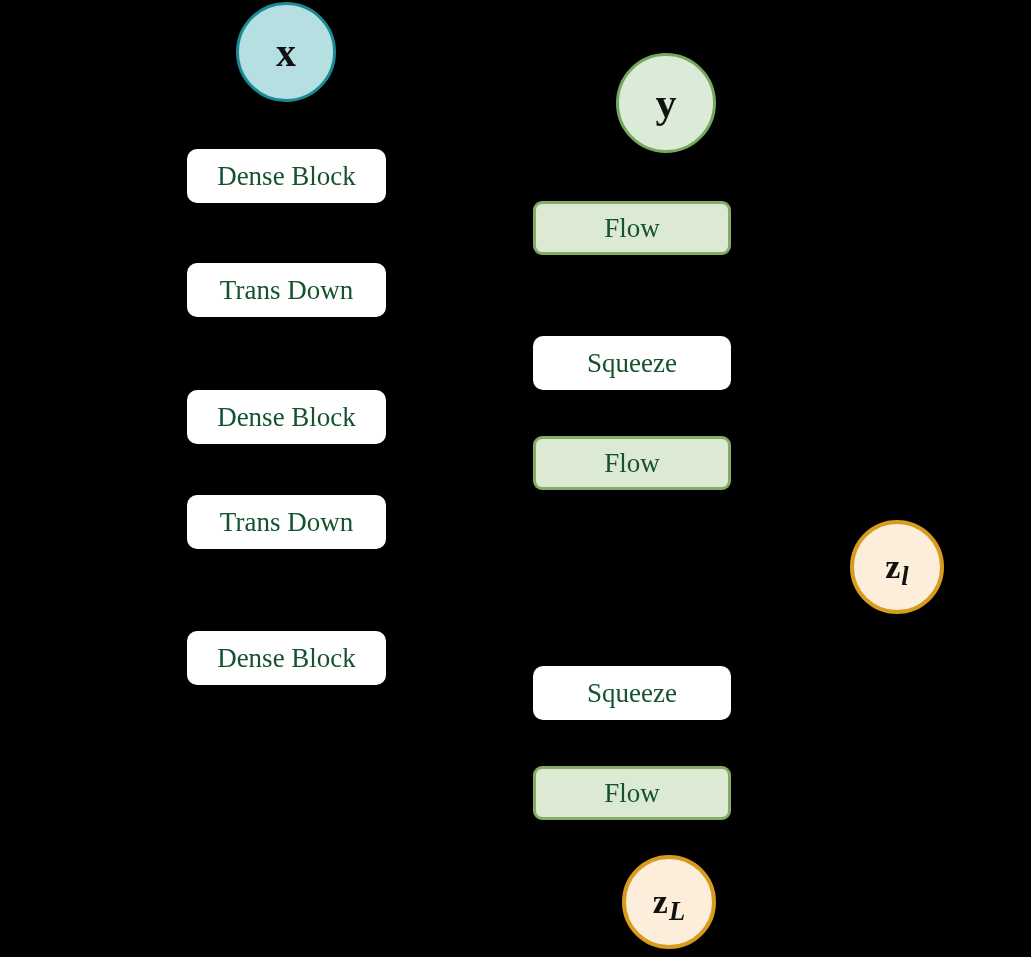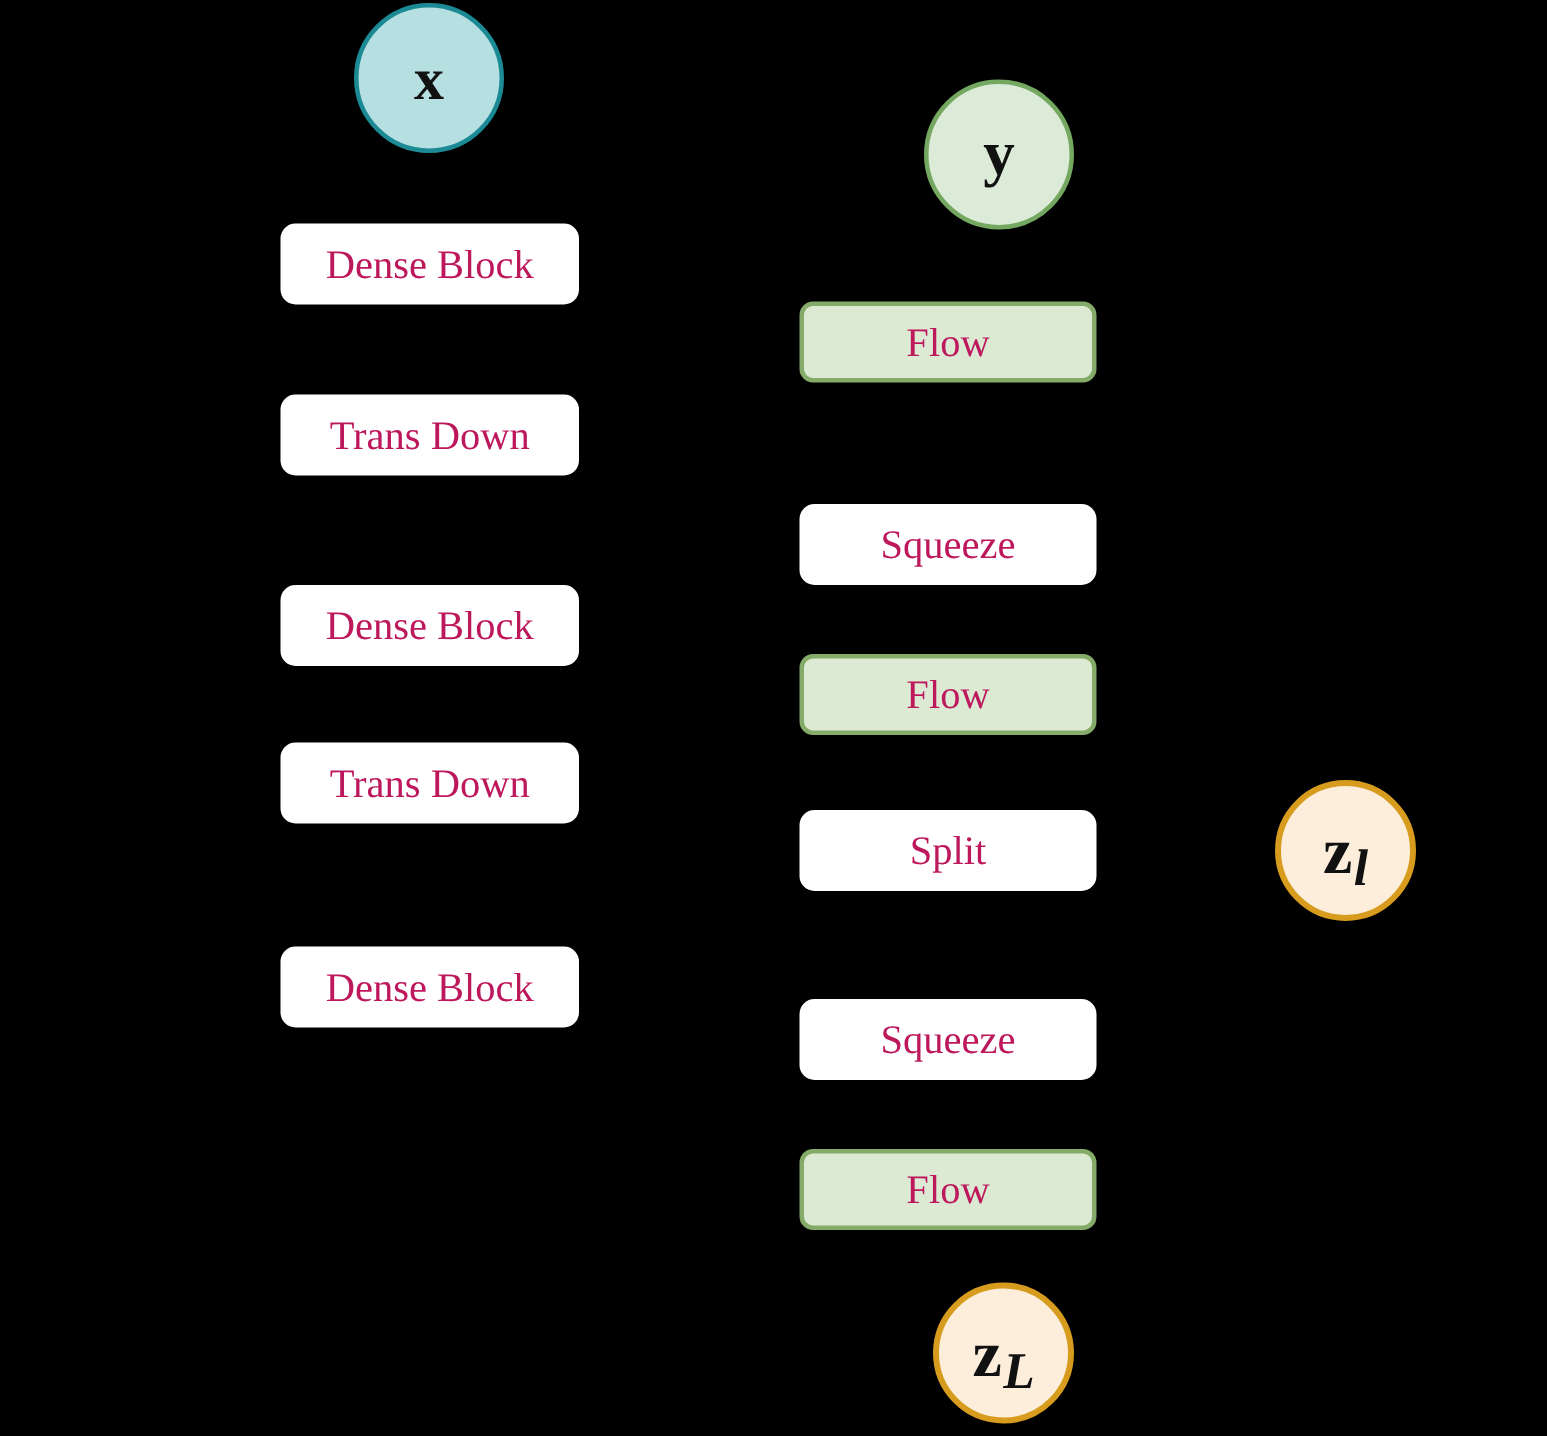--- a/index.html
+++ b/index.html
@@ -14,21 +14,21 @@
   .node-box {
     position: absolute;
     box-sizing: border-box;
     width: 199px;
     height: 54px;
     background: #ffffff;
     border-radius: 10px;
     display: flex;
     align-items: center;
     justify-content: center;
-    color: #be185d;
+    color: #14532d;
     font-size: 27px;
     line-height: 1;
   }
   .node-box.flow {
     background: #dcead3;
     border: 3px solid #85ab69;
     border-radius: 9px;
   }
   .circle {
     position: absolute;
@@ -43,21 +43,21 @@
   .circle.x-node {
     left: 236px; top: 2px; width: 100px; height: 100px;
     background: #b6dfe2; border: 3px solid #1b8a94; font-size: 40px;
   }
   .circle.y-node {
     left: 616px; top: 53px; width: 100px; height: 100px;
     background: #dcebd7; border: 3px solid #74a75f; font-size: 42px;
   }
   .circle.z-node {
     width: 94px; height: 94px;
-    background: #fceedb; border: 4px solid #d79c1e; font-size: 44px;
+    background: #fceedb; border: 4px solid #d79c1e; font-size: 34px;
   }
   .circle.z-mid   { left: 850px; top: 520px; }
   .circle.z-final { left: 622px; top: 855px; }
   .circle sub {
     font-style: italic;
     font-weight: bold;
     font-size: 0.78em;
     line-height: 0;
     vertical-align: -0.25em;
     margin-left: 1px;
@@ -96,23 +96,20 @@
 
   <div class="node-box flow right-col" style="top: 201px; background: rgb(220, 234, 211); border-color: rgb(133, 171, 105);">
     <span>Flow</span>
   </div>
   <div class="node-box right-col" style="top:336px;">
     <span>Squeeze</span>
   </div>
   <div class="node-box flow right-col" style="top: 436px; background: rgb(220, 234, 211); border-color: rgb(133, 171, 105);">
     <span>Flow</span>
   </div>
-  <div class="node-box right-col" style="top:540px;">
-    <span>Split</span>
-  </div>
   <div class="node-box right-col" style="top:666px;">
     <span>Squeeze</span>
   </div>
   <div class="node-box flow right-col" style="top: 766px; background: rgb(220, 234, 211); border-color: rgb(133, 171, 105);">
     <span>Flow</span>
   </div>
 
   <div class="circle z-node z-mid" style="background: rgb(252, 238, 219); border-color: rgb(215, 156, 30);">
     <span><span>z</span><sub>l</sub></span>
   </div>

